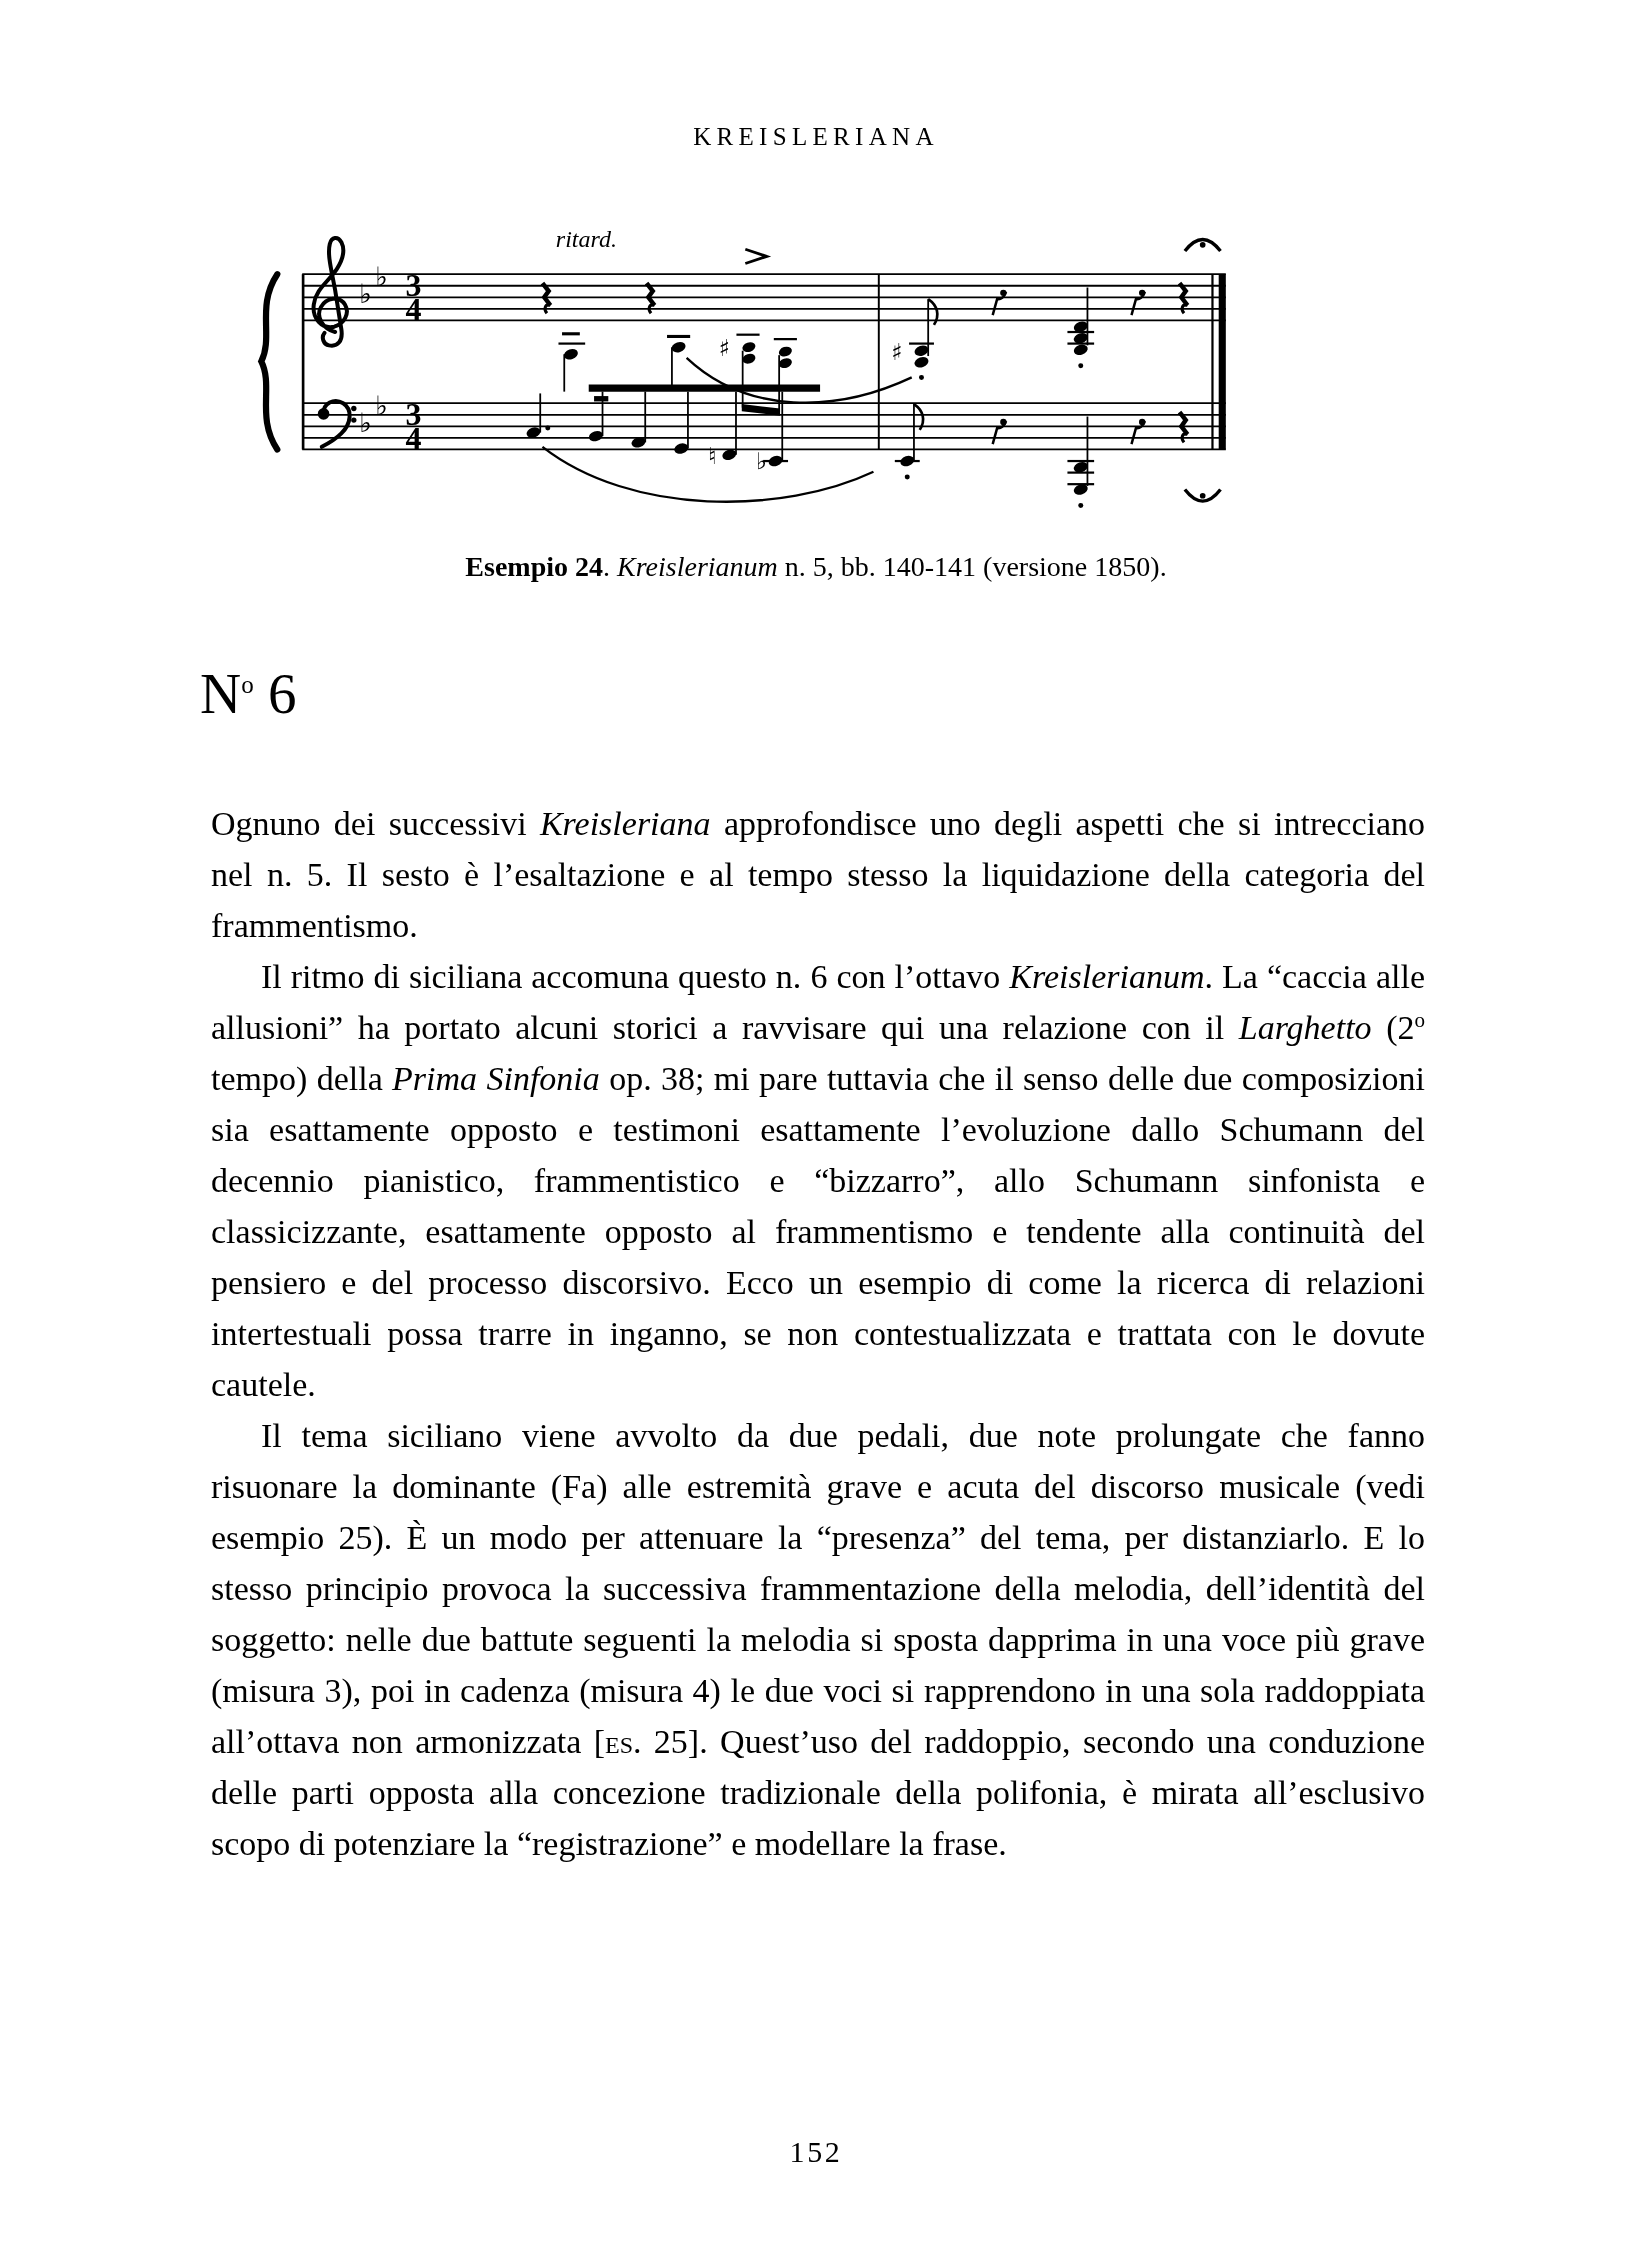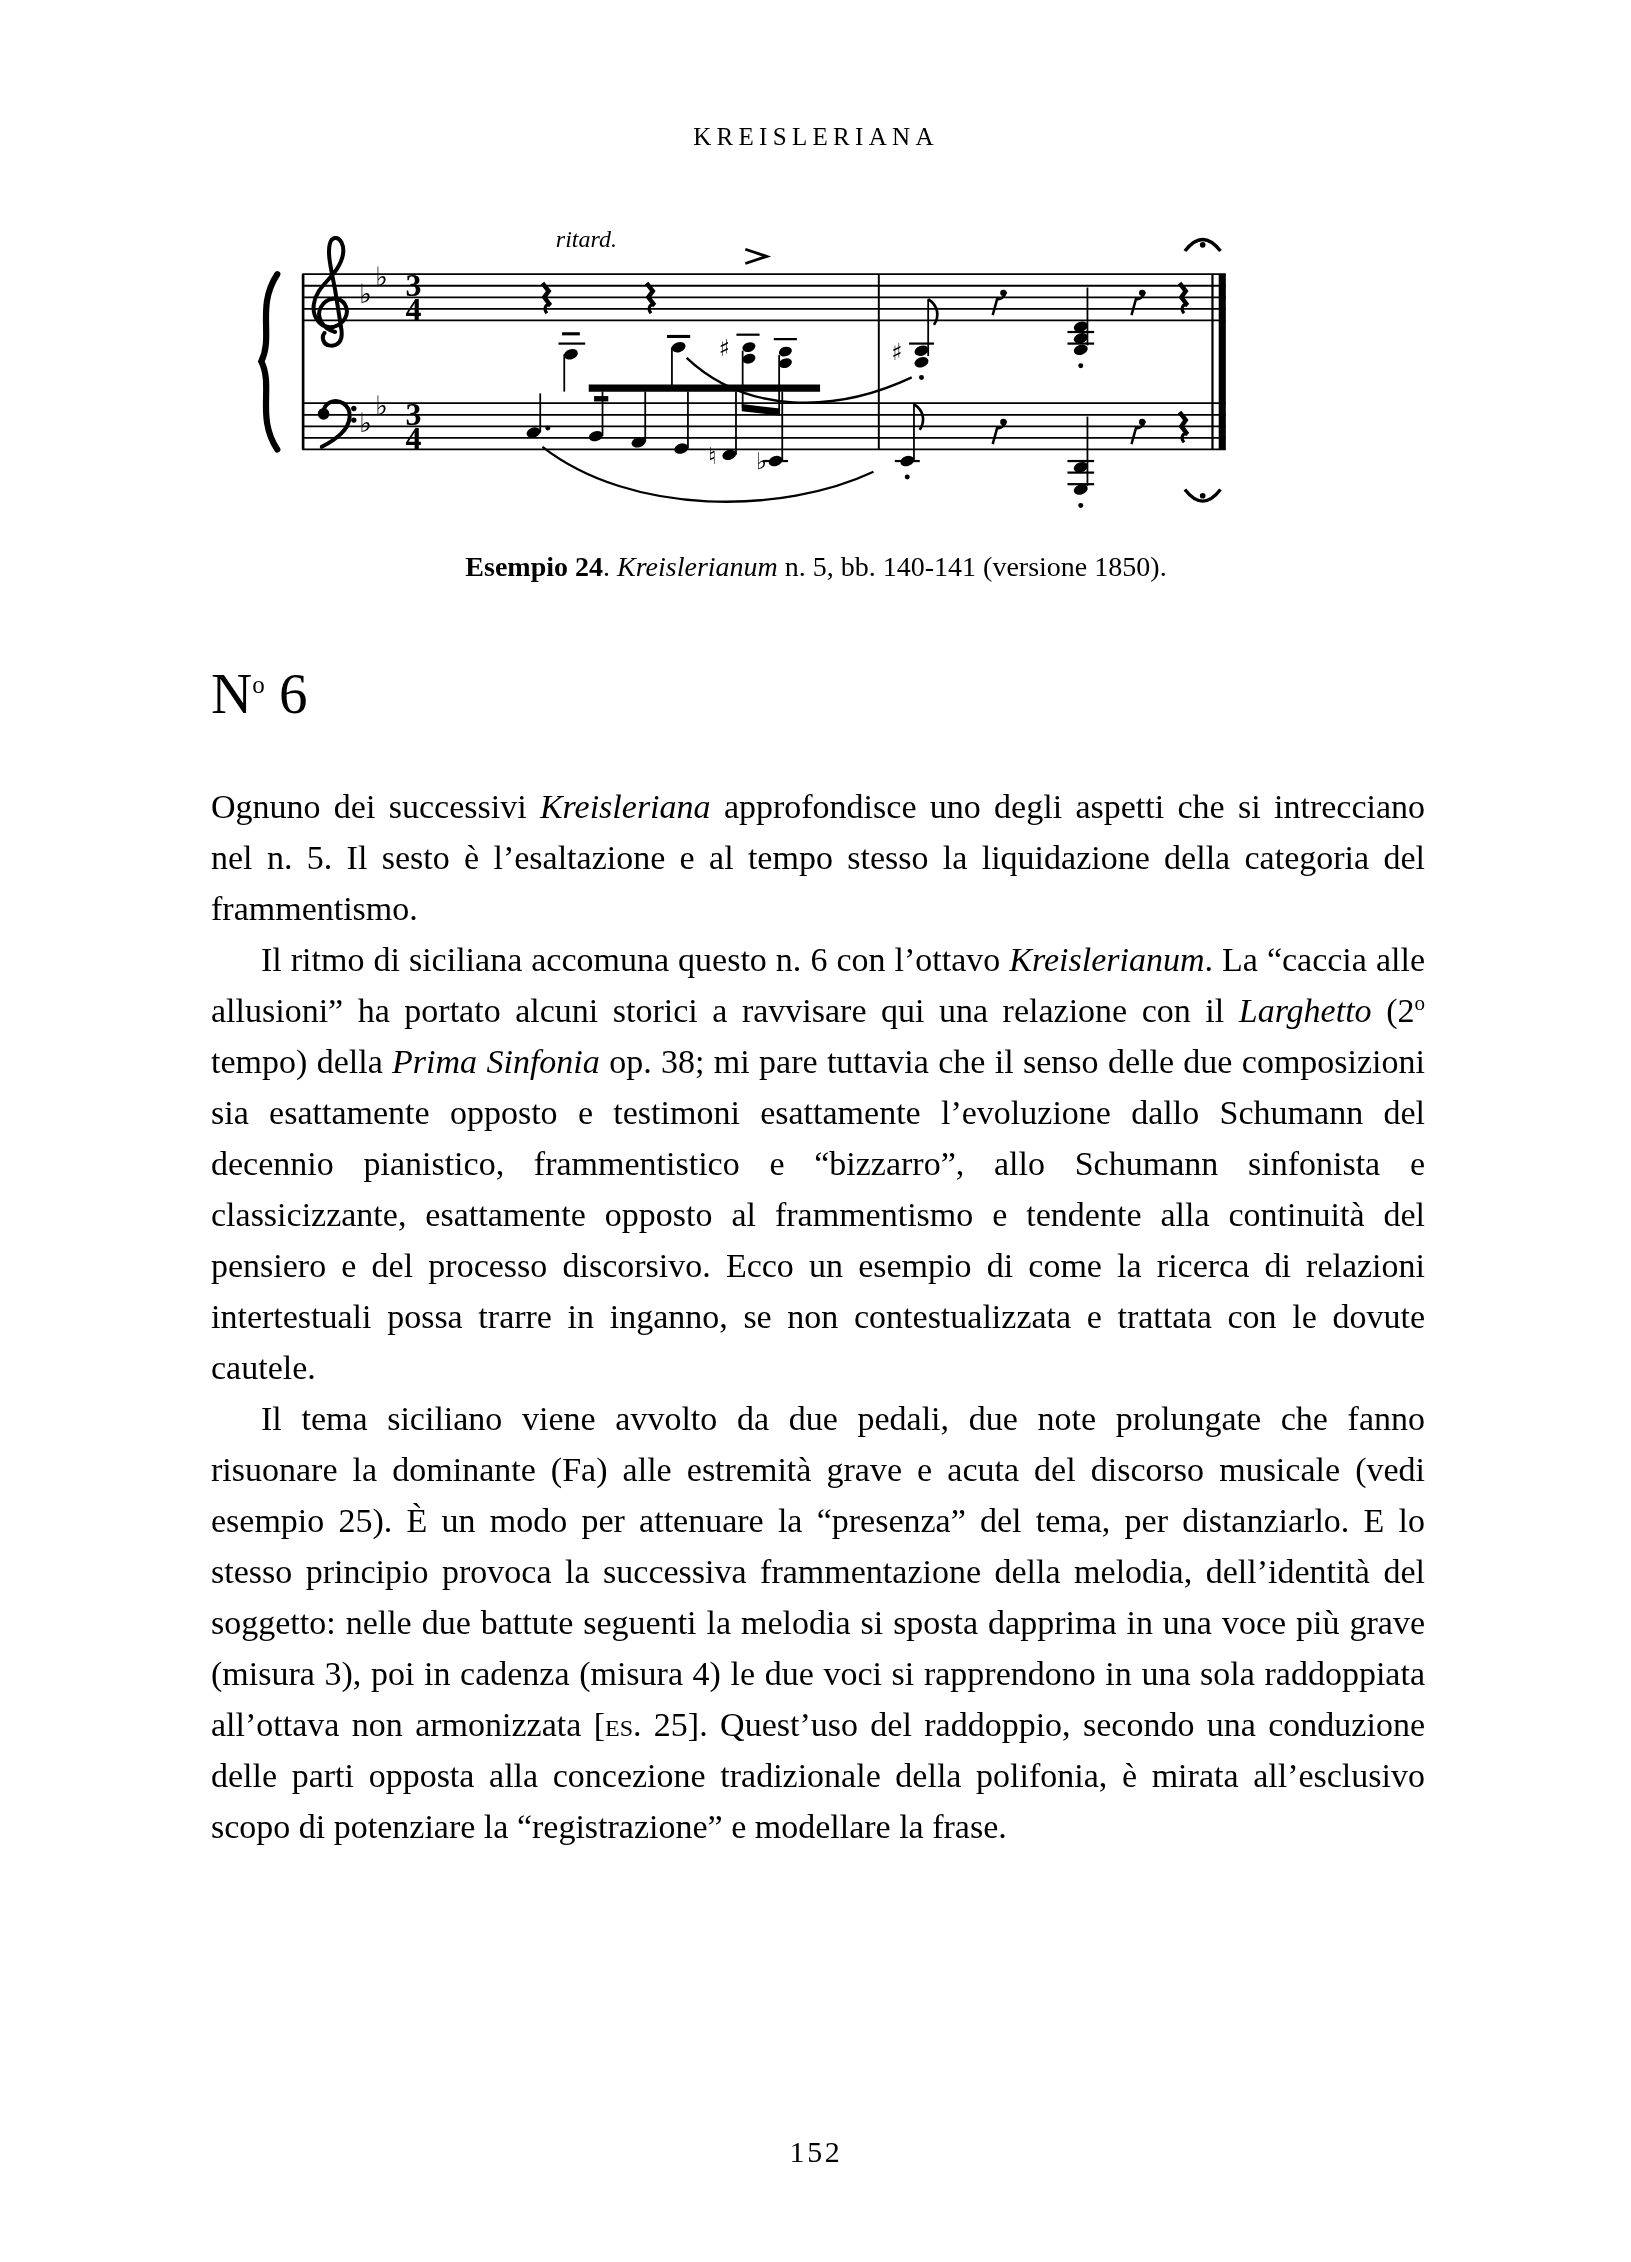--- a/index.html
+++ b/index.html
@@ -13,28 +13,28 @@
     text-align:center;font-size:25px;letter-spacing:5.3px;
   }
   .score-wrap{position:absolute;left:248px;top:203px;width:1000px;height:331px;}
   .score-wrap svg{display:block;}
   .music-text{font-family:"Liberation Serif","DejaVu Serif",serif;}
   .caption{
     position:absolute;top:551px;left:0;width:100%;
     text-align:center;font-size:28px;
   }
   .section-heading{
-    position:absolute;top:661px;left:211px;
+    position:absolute;top:661px;left:200px;
     font-size:57px;font-weight:normal;margin:0;
   }
   .section-heading .ord{
     vertical-align:super;font-size:44%;line-height:0;
   }
   .body-text{
-    position:absolute;top:781px;left:211px;width:1214px;
+    position:absolute;top:798px;left:211px;width:1214px;
     font-size:34px;line-height:51px;text-align:justify;
     text-justify:inter-word;
   }
   .para{margin:0;padding:0;}
   .para.indent{text-indent:50px;}
   .it{font-style:italic;}
   .bd{font-weight:bold;}
   .sc{font-variant:small-caps;}
   .sup{vertical-align:super;font-size:62%;line-height:0;}
   .page-number{

